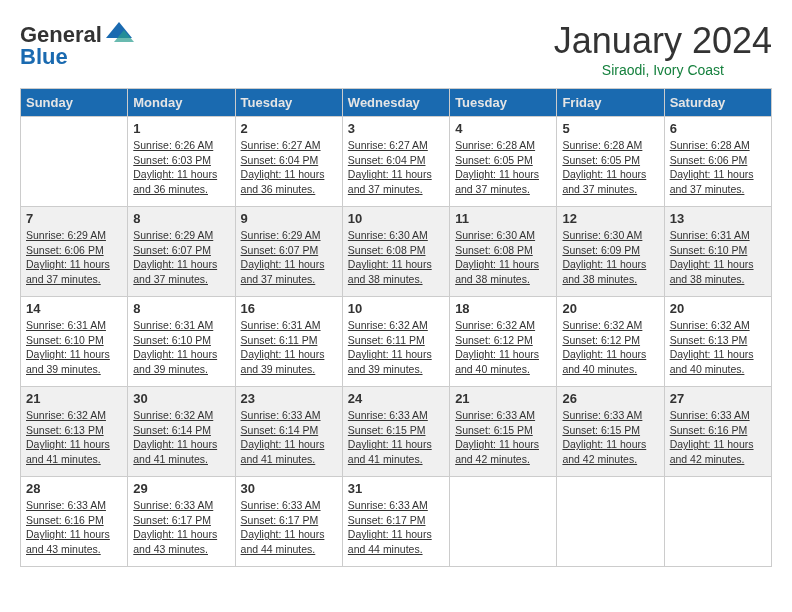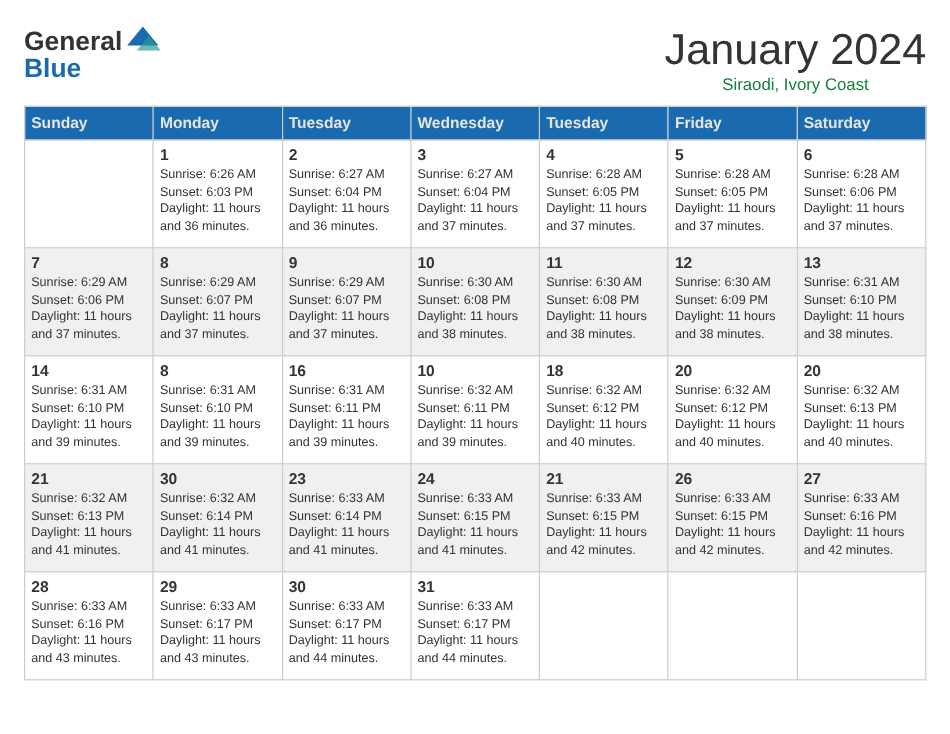--- a/index.html
+++ b/index.html
@@ -74,20 +74,21 @@
       font-size: 13px;
       font-weight: bold;
       color: #333;
       display: block;
       margin-bottom: 2px;
     }
     .cell-text {
       font-size: 10.5px;
       line-height: 1.4;
       color: #333;
+      text-decoration: underline;
     }
     tbody tr:nth-child(odd) td {
       background-color: #fff;
     }
     tbody tr:nth-child(even) td {
       background-color: #f0f0f0;
     }
     td.empty {
       background-color: #f9f9f9;
     }

